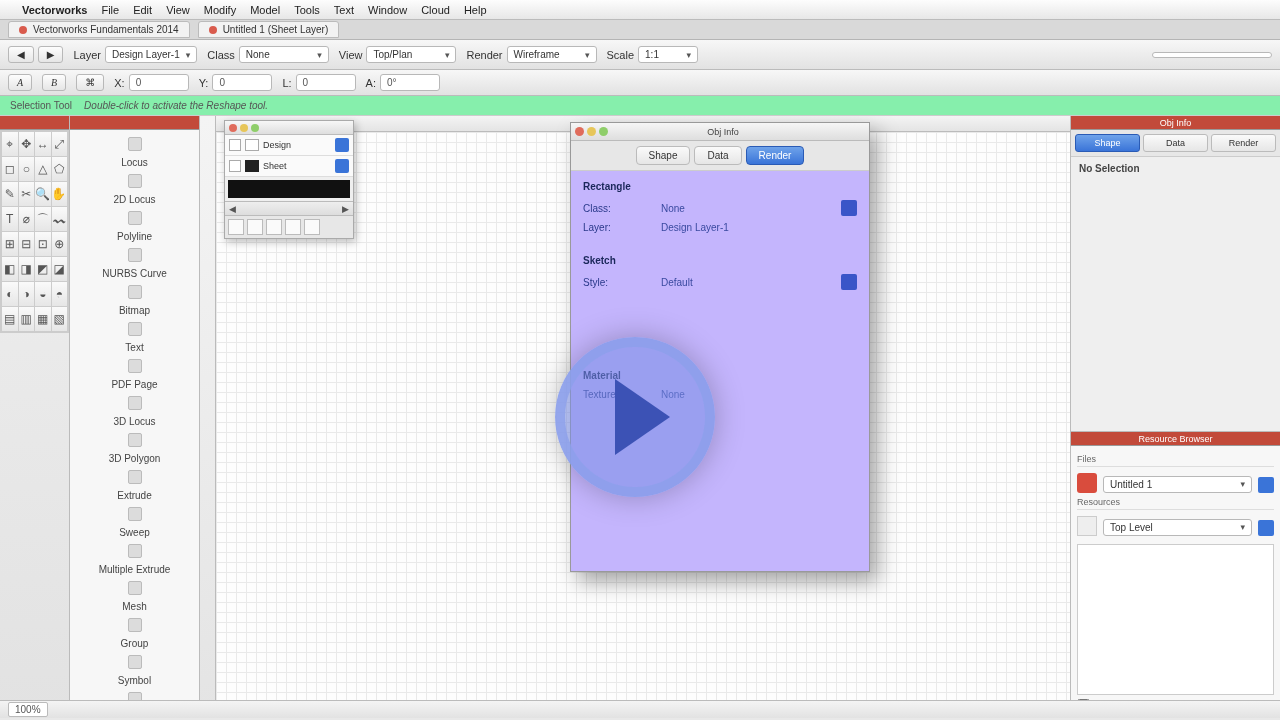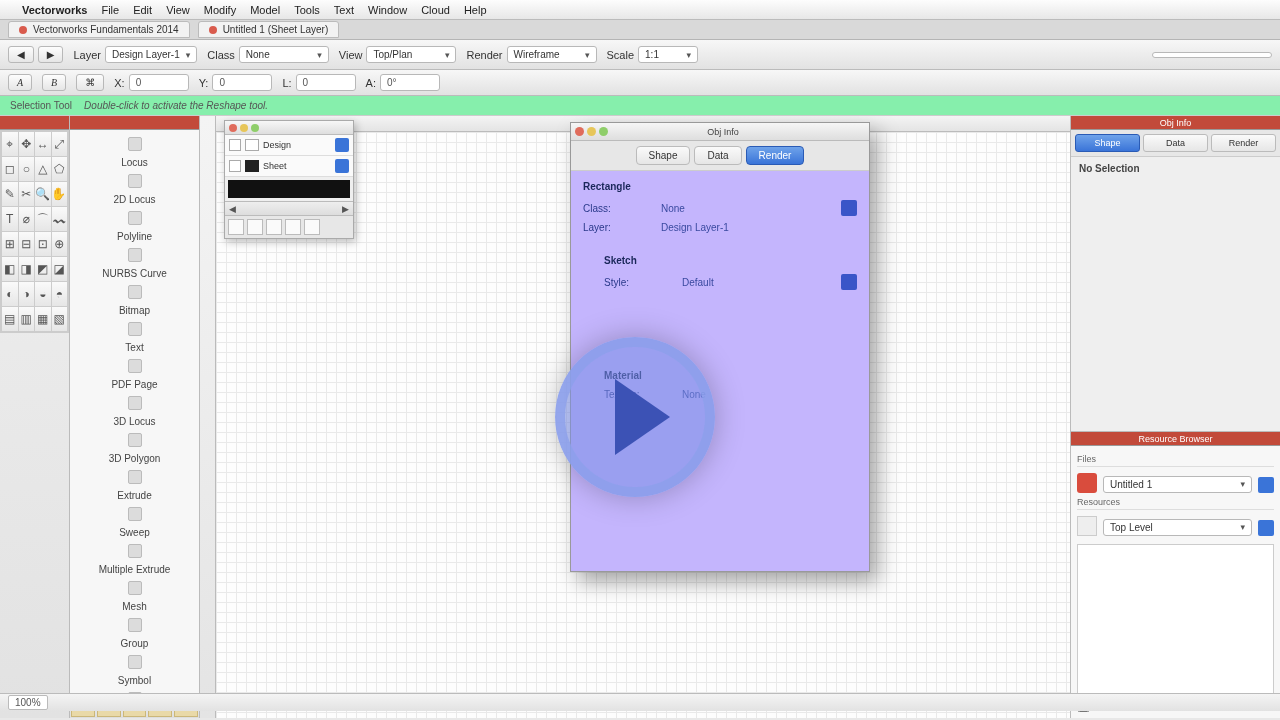--- a/index.html
+++ b/index.html
@@ -92,26 +92,26 @@
   .win-title{flex:1;text-align:center;font-size:9px;color:#444;}
   .doc-tabs2{display:flex;gap:4px;padding:5px;background:#e7e7e7;border-bottom:1px solid #ccc;justify-content:center;}
   .doc-tabs2 .t{font-size:10px;padding:3px 12px;background:linear-gradient(#fafafa,#e6e6e6);border:1px solid #bbb;border-radius:4px;}
   .doc-tabs2 .t.active{background:linear-gradient(#6fa3ea,#3a74d8);color:#fff;border-color:#2a5bb5;}
   .doc-body{background:#c4b5fd;padding:10px 12px 20px;min-height:400px;color:#20306f;font-size:10px;}
   .doc-body .h{font-weight:bold;color:#1a275a;margin-bottom:8px;}
   .doc-body .field-row{display:flex;align-items:center;gap:8px;margin:6px 0;}
   .doc-body .field-row .lbl{width:70px;color:#2a398a;}
   .doc-body .field-row .val{flex:1;color:#3a4aa0;}
   .doc-body .field-row .end{width:16px;height:16px;background:#3a55c8;border-radius:2px;}
-  .doc-body .section{margin-top:22px;margin-left:21px;}
+  .doc-body .section{margin-top:22px;}
   
   .play-overlay{position:absolute;left:50%;top:50%;transform:translate(-50%,-50%);width:160px;height:160px;border-radius:50%;background:rgba(120,140,230,.55);border:10px solid rgba(140,160,235,.8);display:flex;align-items:center;justify-content:center;box-shadow:0 0 30px rgba(0,0,0,.25);}
   .play-overlay .tri{width:0;height:0;border-left:55px solid #3c52b5;border-top:38px solid transparent;border-bottom:38px solid transparent;margin-left:14px;}
   
-  .statusbar { position:absolute; left:0; right:0; bottom:7px; height:18px; background:linear-gradient(#f4f4f4,#e2e2e2); border-top:1px solid #bbb; display:flex; align-items:center; padding:0 8px; gap:12px; font-size:10px; color:#555;}
+  .statusbar { position:absolute; left:0; right:0; bottom:0; height:18px; background:linear-gradient(#f4f4f4,#e2e2e2); border-top:1px solid #bbb; display:flex; align-items:center; padding:0 8px; gap:12px; font-size:10px; color:#555;}
   .statusbar .fill{flex:1;}
   .zoom-box{background:#fff;border:1px solid #bbb;padding:1px 6px;border-radius:2px;}
 </style>
 </head>
 <body>
 
 <div class="mac-menubar">
   <span class="apple"></span>
   <span style="font-weight:bold">Vectorworks</span>
   <span>File</span>

